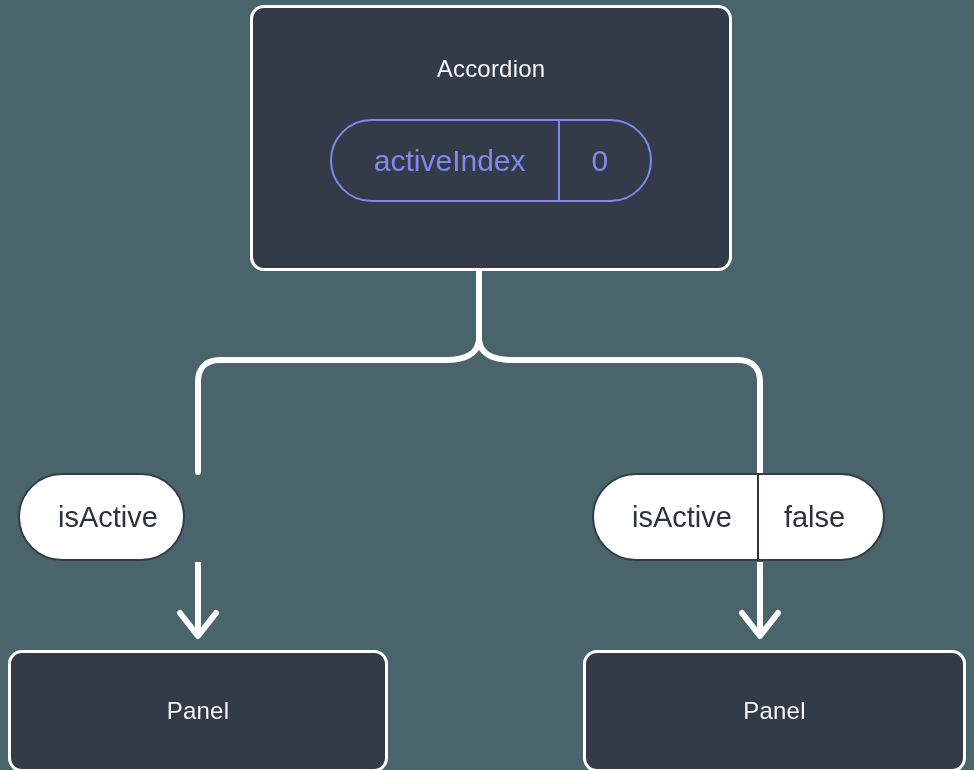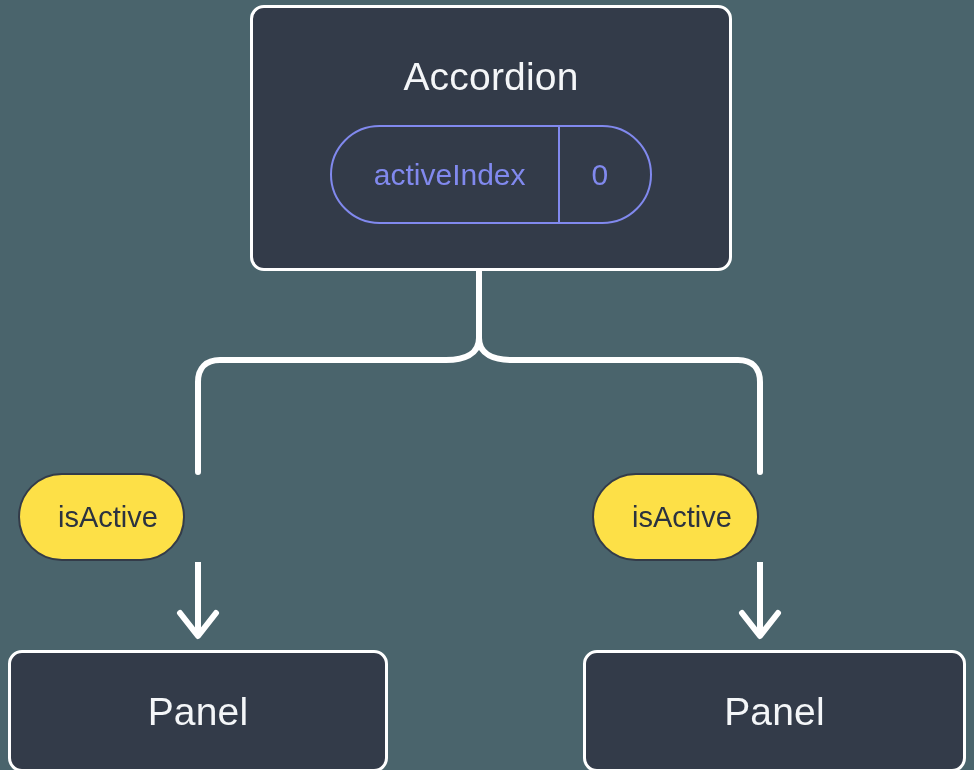--- a/index.html
+++ b/index.html
@@ -34,42 +34,42 @@
     box-sizing: border-box;
     background: #333b49;
     border: 3px solid #ffffff;
     border-radius: 14px;
     display: flex;
     flex-direction: column;
     align-items: center;
   }
   .node-title {
     color: #f4f6f8;
-    font-size: 39px;
+    font-size: 24px;
     font-weight: 400;
     letter-spacing: 0.2px;
     line-height: 1;
     white-space: nowrap;
   }
 
   
   #accordion-node {
     left: 250px;
     top: 5px;
     width: 482px;
     height: 266px;
     justify-content: flex-start;
     padding-top: 49px;
   }
 
   
   .pill-outline {
     box-sizing: border-box;
-    margin-top: 29px;
-    height: 99px;
+    margin-top: 38px;
+    height: 83px;
     border: 2px solid #8189ee;
     border-radius: 52px;
     display: flex;
     align-items: stretch;
     overflow: hidden;
   }
   .pill-outline .pill-key,
   .pill-outline .pill-val {
     display: flex;
     align-items: center;
@@ -83,21 +83,21 @@
   .pill-outline .pill-val {
     padding: 0 42px 0 32px;
     border-left: 2px solid #8189ee;
   }
 
   
   .pill-filled {
     position: absolute;
     box-sizing: border-box;
     height: 88px;
-    background: #fde047;
+    background: #ffffff;
     border: 2px solid #333b49;
     border-radius: 46px;
     display: flex;
     align-items: stretch;
     overflow: hidden;
   }
   .pill-filled .pill-key,
   .pill-filled .pill-val {
     display: flex;
     align-items: center;
@@ -157,20 +157,21 @@
       <div class="pill-val">0</div>
     </div>
   </div>
 
   <div class="pill-filled" id="pill-left">
     <div class="pill-key">isActive</div>
   </div>
 
   <div class="pill-filled" id="pill-right">
     <div class="pill-key">isActive</div>
+    <div class="pill-val">false</div>
   </div>
 
   <div class="node-box panel-node" id="panel-left">
     <div class="node-title">Panel</div>
   </div>
 
   <div class="node-box panel-node" id="panel-right">
     <div class="node-title">Panel</div>
   </div>
 

